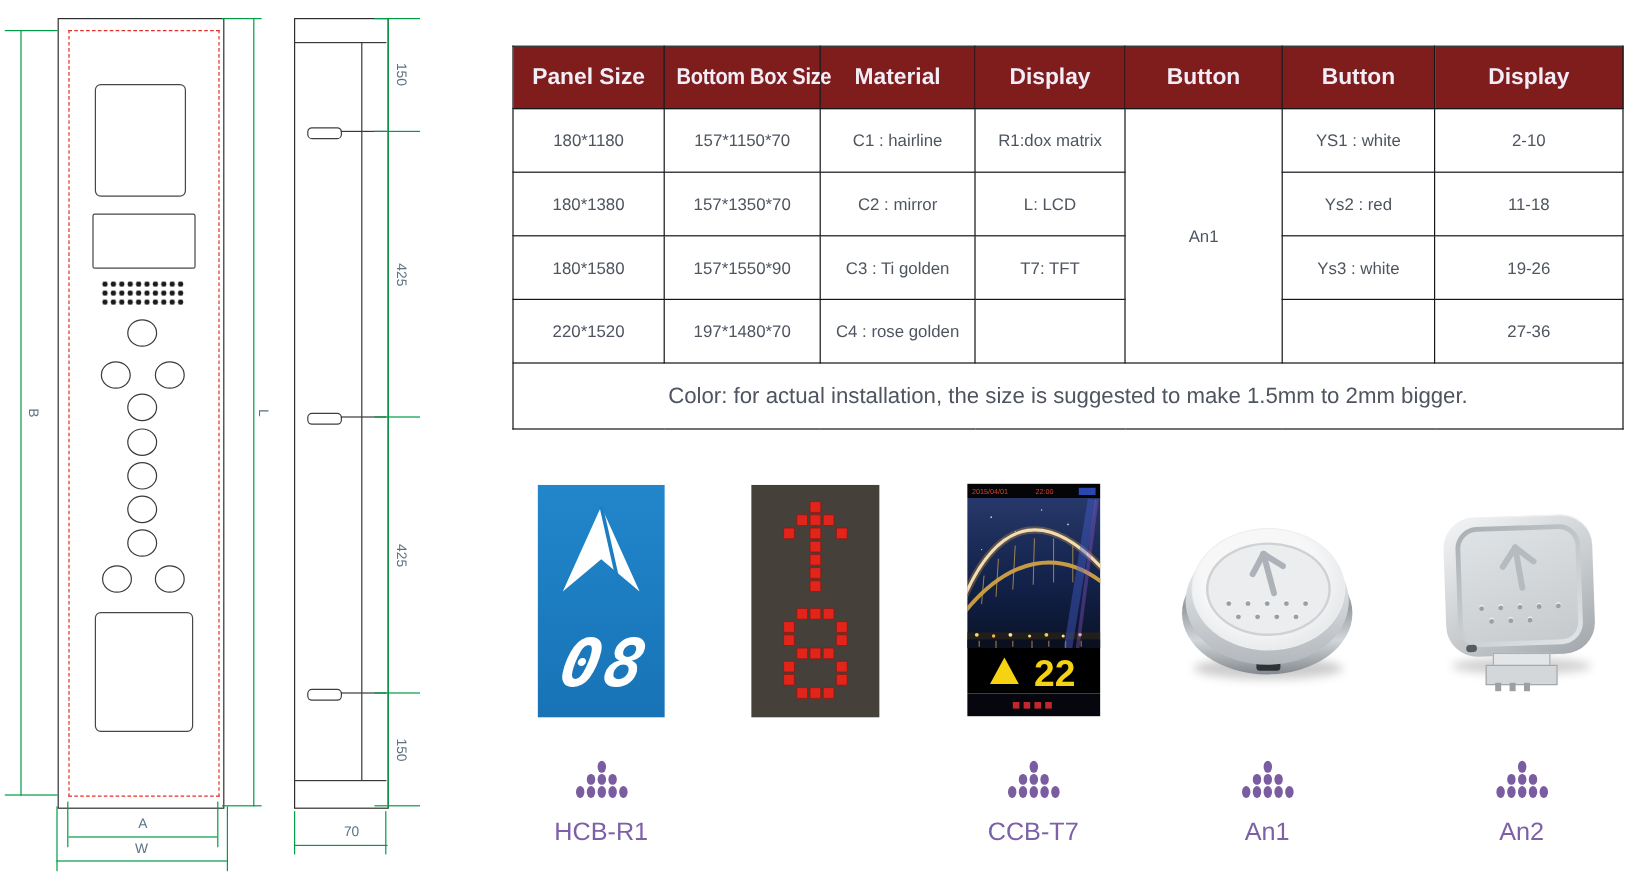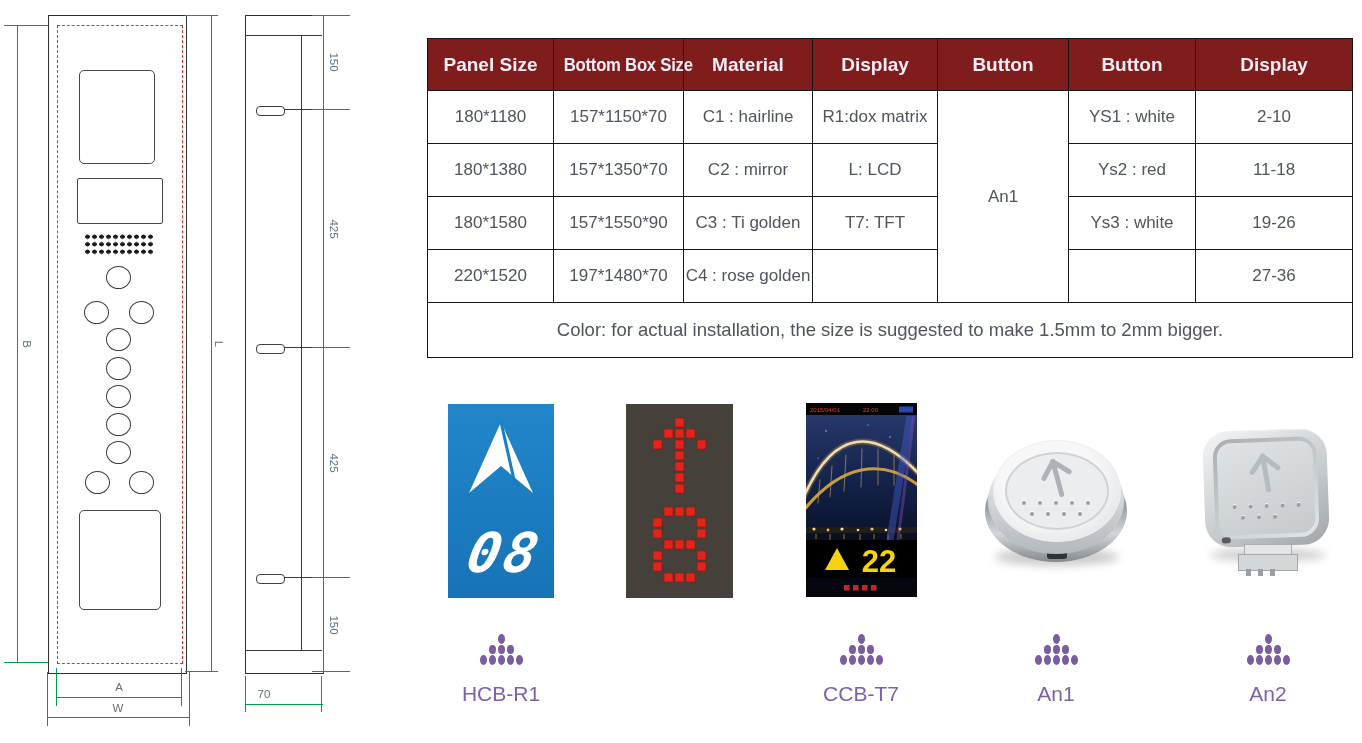--- a/index.html
+++ b/index.html
@@ -25,21 +25,21 @@
   .fv-sq{position:absolute;left:79px;top:510px;width:80px;height:98px;border:1.6px solid #474747;border-radius:5px;}
   .sv-outer{position:absolute;left:245px;top:15px;width:77px;height:657px;border:1.6px solid #2f2f2f;}
   .sv-slot{position:absolute;left:256px;width:27px;height:8px;border:1.3px solid #3f3f3f;border-radius:4px;}
 
   
   table.spec{position:absolute;left:427px;top:38px;width:925px;border-collapse:collapse;
              table-layout:fixed;}
   table.spec th,table.spec td{border:1.6px solid #15151a;text-align:center;vertical-align:middle;
              font-family:"Liberation Sans",sans-serif;}
   table.spec th{background:#7f1d1d;color:#f3edf8;font-size:19px;font-weight:700;height:49px;}
-  table.spec td{color:#4e5560;font-size:17px;height:50px;}
+  table.spec td{color:#4e5560;font-size:14px;height:50px;}
   table.spec td.note{font-size:18.5px;height:52px;}
   .cond{display:inline-block;transform:scaleX(0.88);letter-spacing:-0.3px;white-space:nowrap;}
 
   
   .prod-svg{position:absolute;}
   .caption{position:absolute;top:634px;width:130px;text-align:center;}
   .dots{display:flex;flex-direction:column;align-items:center;gap:1px;}
   .dots .drow{display:flex;gap:2px;}
   .dots i{display:block;width:7px;height:9.5px;border-radius:50%;background:#7a5ca0;}
   .plabel{margin-top:17px;font-size:21px;color:#7c61a8;}
@@ -141,21 +141,21 @@
     <div class="lineH" style="left:312px;top:577px;width:38px"></div>
     <div class="lineH" style="left:312px;top:671px;width:38px"></div>
     <div class="dimlab rot" style="left:334px;top:62px">150</div>
     <div class="dimlab rot" style="left:334px;top:229px">425</div>
     <div class="dimlab rot" style="left:334px;top:463px">425</div>
     <div class="dimlab rot" style="left:334px;top:625px">150</div>
 
     <div class="lineV" style="left:245px;top:676px;height:36px"></div>
     <div class="lineV" style="left:321px;top:676px;height:36px"></div>
     <div class="lineH" style="left:245px;top:704px;width:78px"></div>
-    <div class="dimlab" style="left:264px;top:694px">70</div>
+    <div class="dimlab" style="left:293px;top:694px">70</div>
   </div>
 
   <table class="spec">
     <colgroup>
       <col style="width:126px">
         <col style="width:130px">
         <col style="width:129px">
       <col style="width:125px">
         <col style="width:131px">
         <col style="width:127px">

